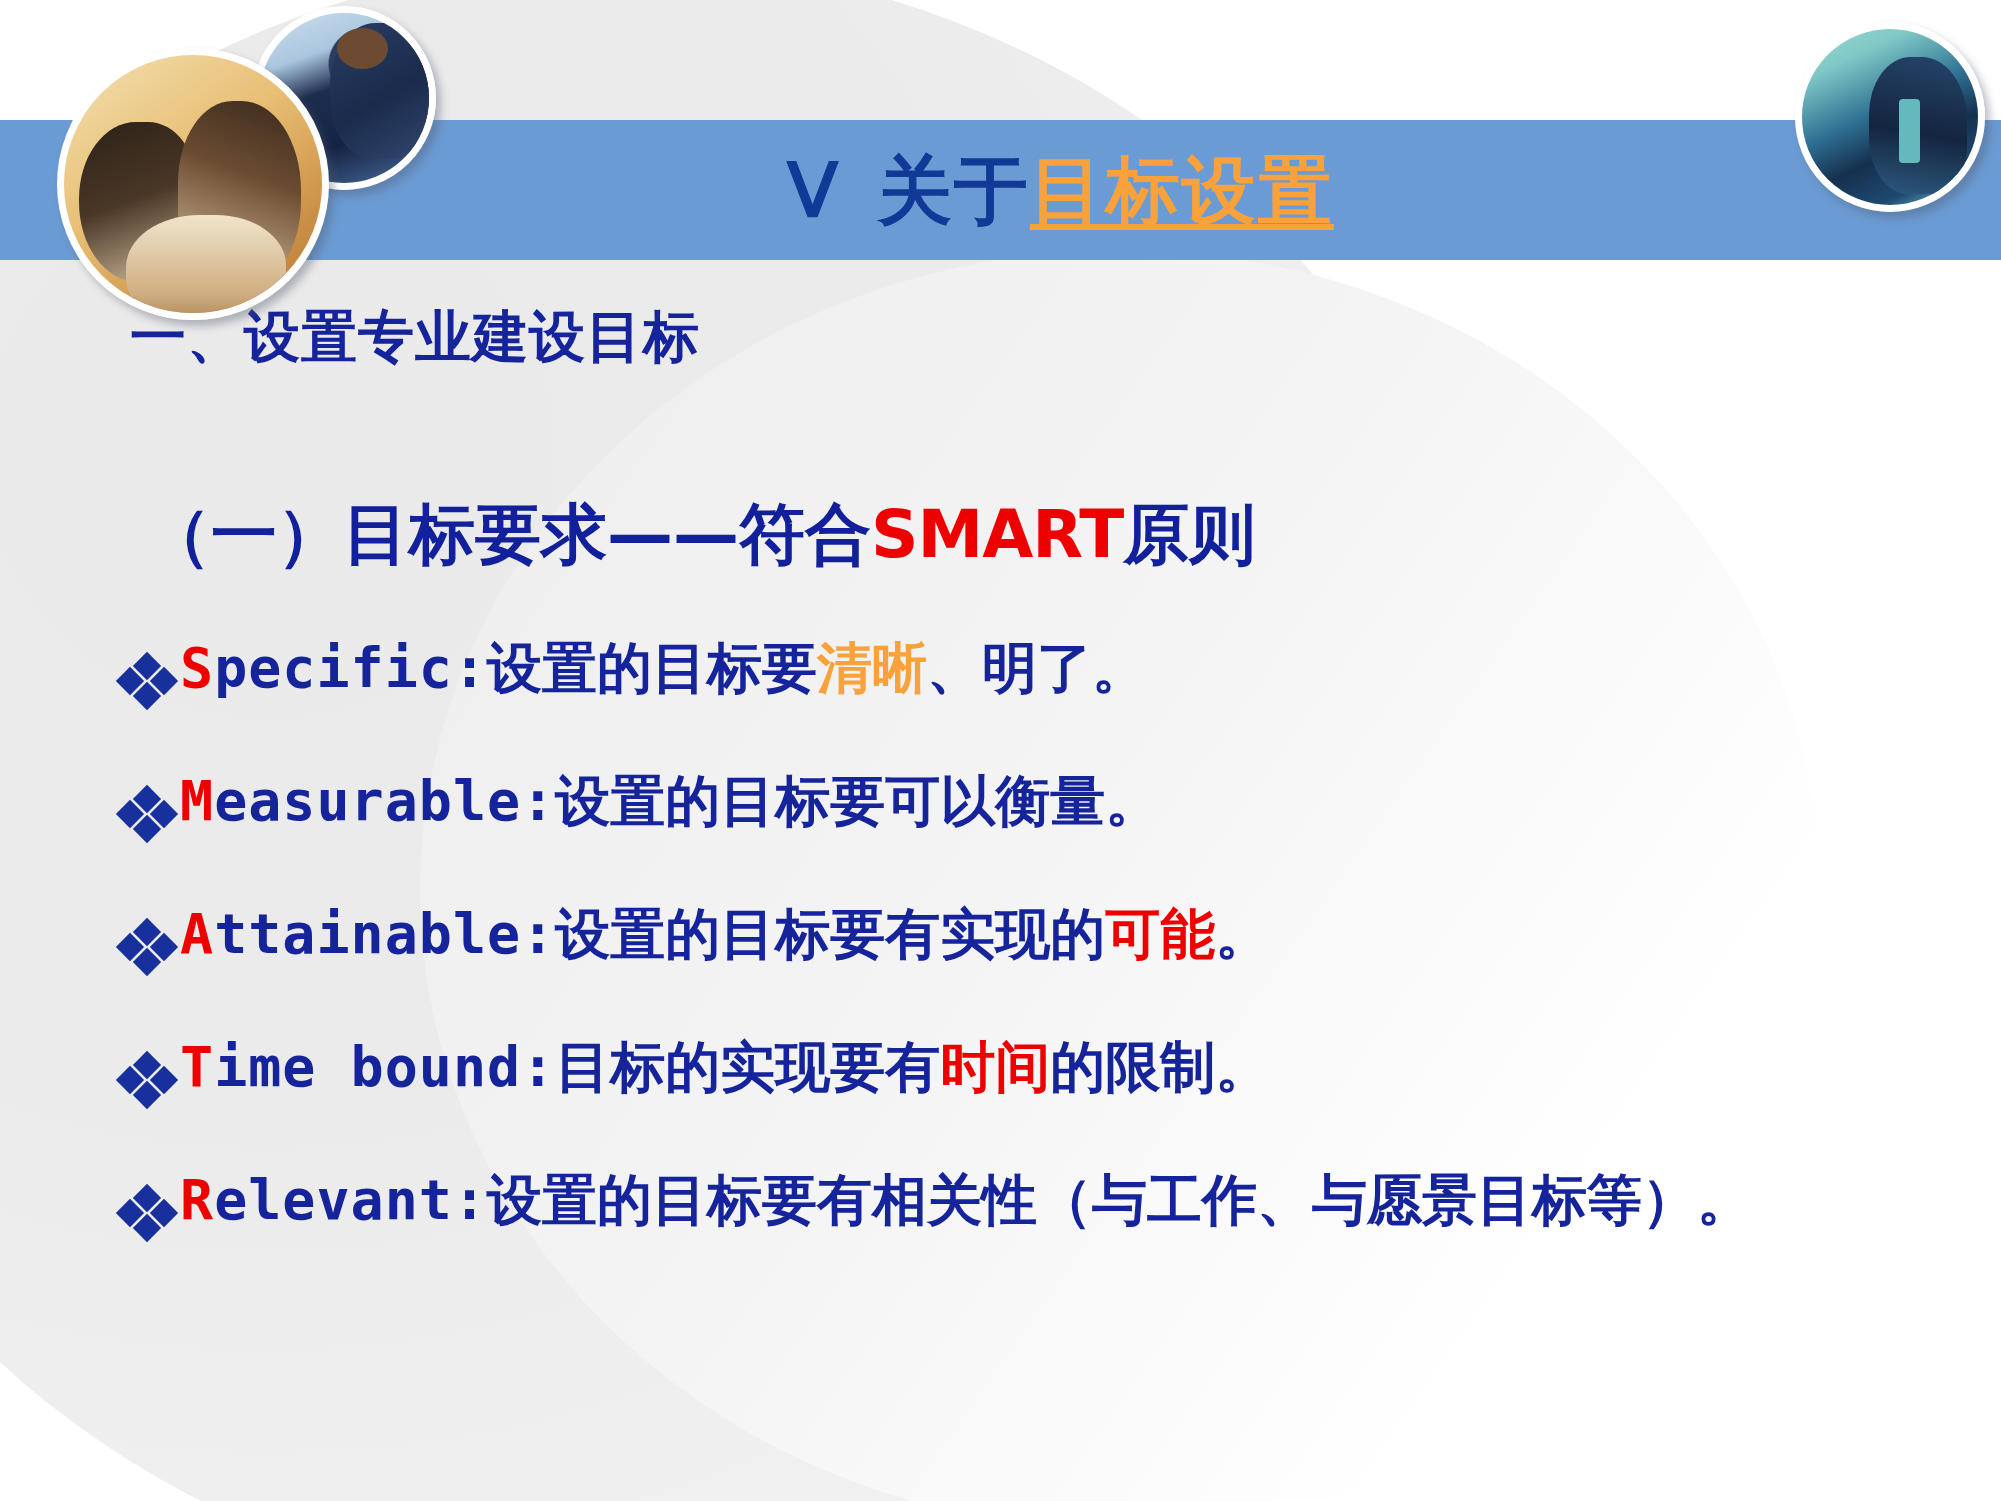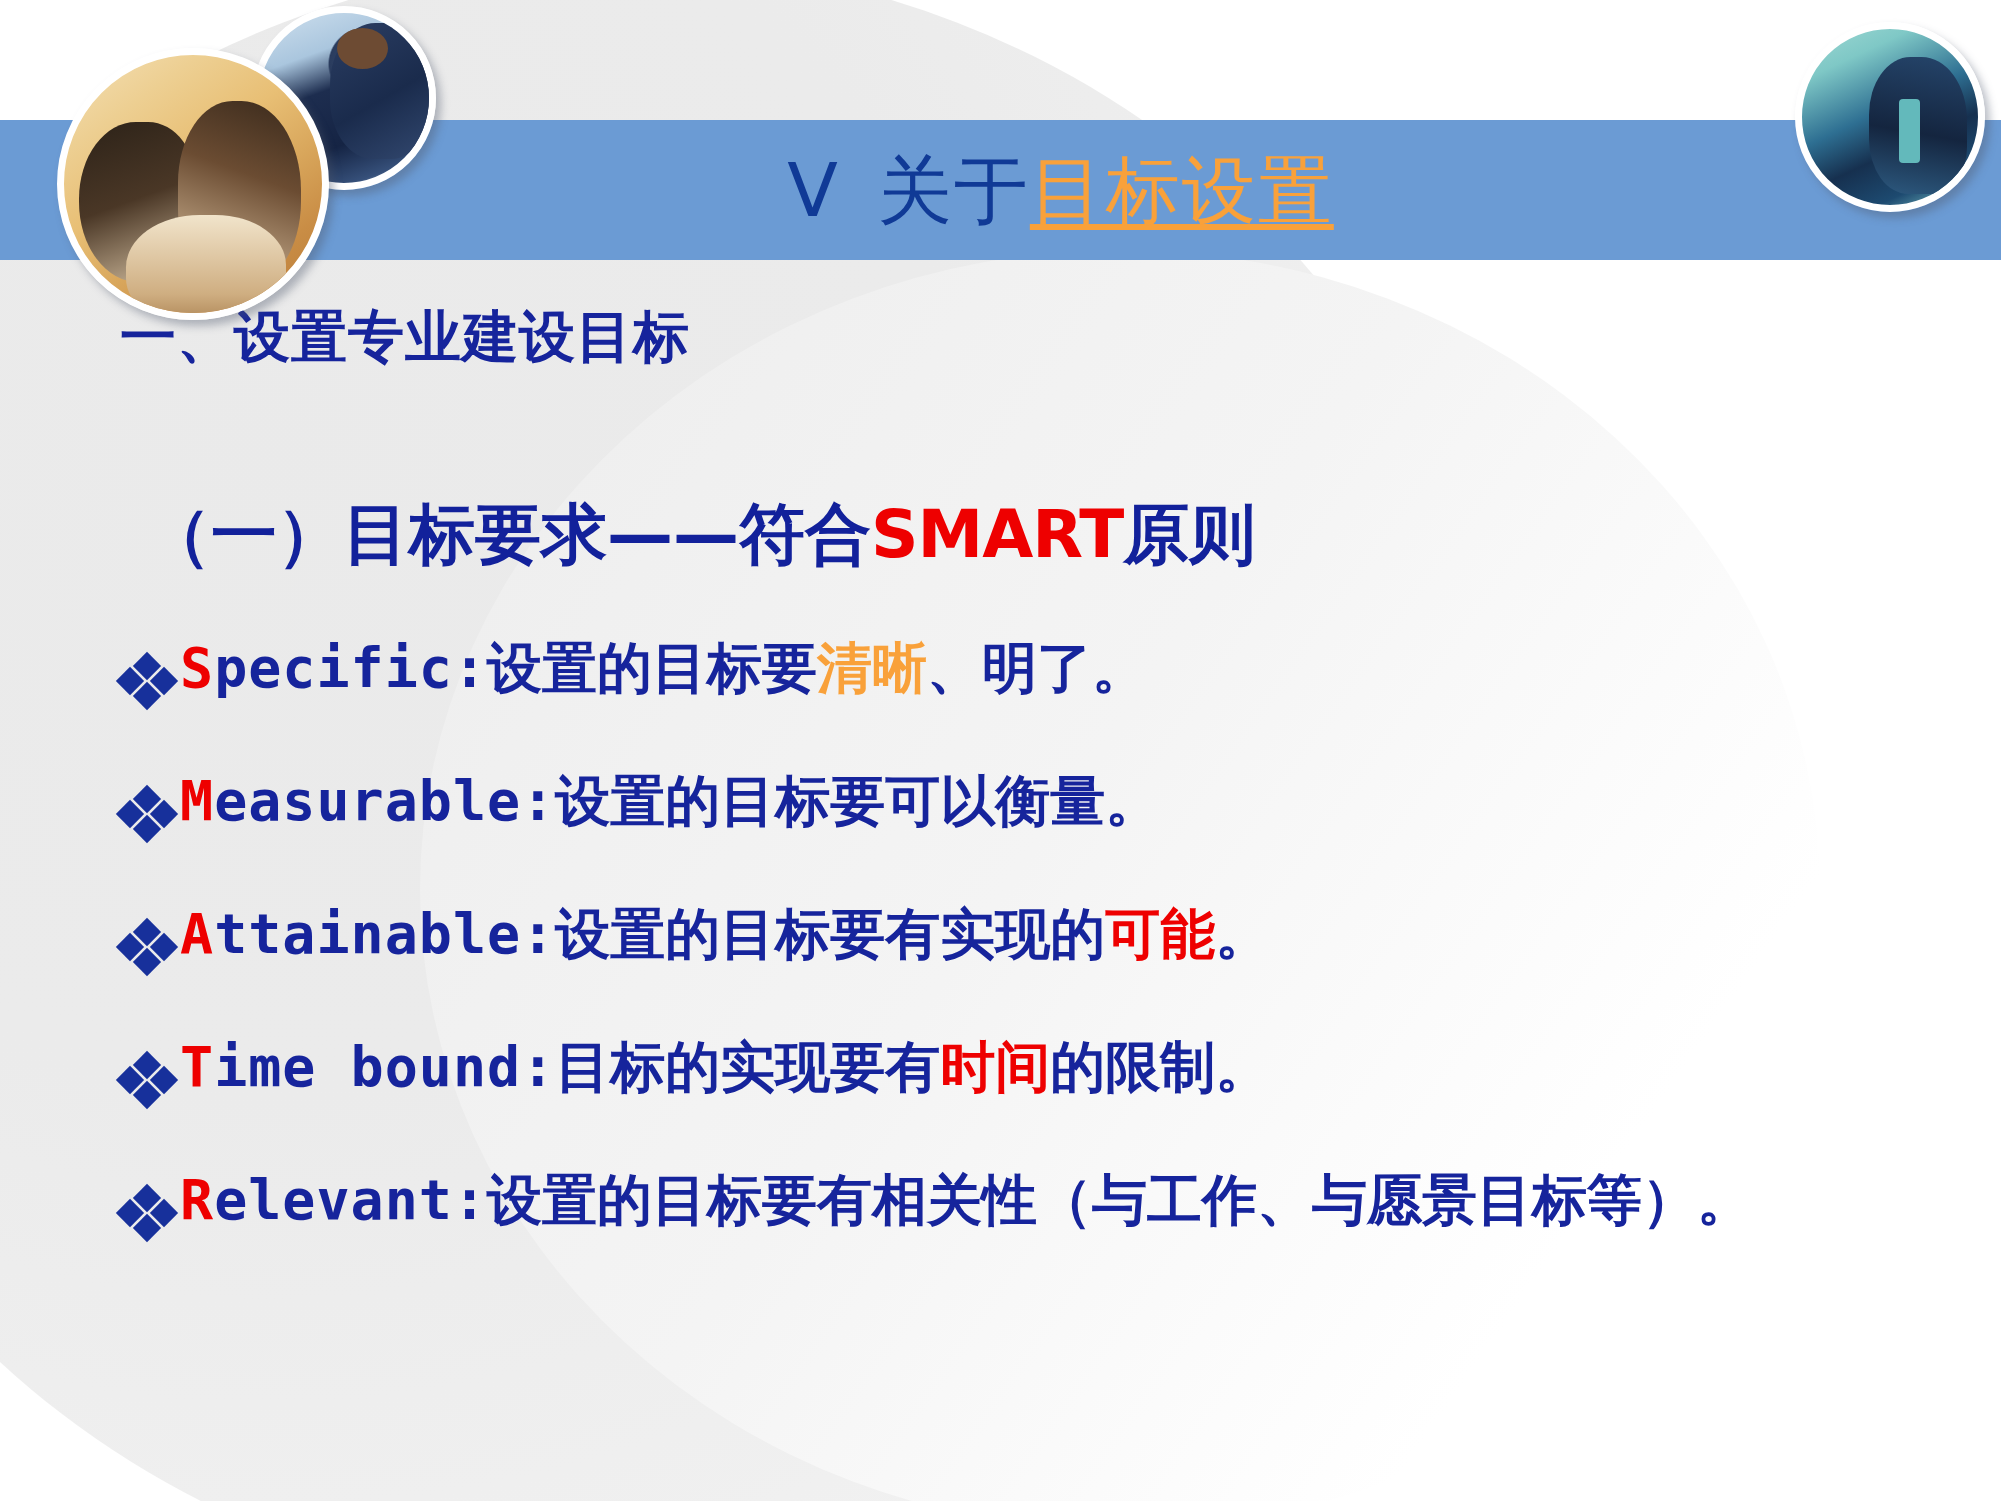--- a/index.html
+++ b/index.html
@@ -55,21 +55,21 @@
     top: 0;
     width: 100%;
     height: 100%;
     display: flex;
     align-items: center;
     justify-content: center;
   }
   .title-text {
     font-family: "DejaVu Serif", "Liberation Serif", serif;
     font-size: 74px;
-    font-weight: normal;
+    font-weight: bold;
     color: #103a96;
     letter-spacing: 2px;
     white-space: nowrap;
     line-height: 1;
     margin-left: 120px;
   }
   .title-roman { font-family: "Liberation Serif", serif; }
   .title-gap { display: inline-block; width: 38px; }
   .title-accent {
     color: #f9a13a;
@@ -169,21 +169,21 @@
 
   
   .content {
     position: absolute;
     left: 0; top: 0;
     width: 2001px; height: 1501px;
     z-index: 4;
   }
   .section-heading {
     position: absolute;
-    left: 120px;
+    left: 130px;
     top: 300px;
     font-family: "DejaVu Sans", "Liberation Sans", sans-serif;
     font-size: 56px;
     font-weight: bold;
     color: #16249c;
     white-space: nowrap;
     letter-spacing: 1px;
   }
   .sub-heading {
     position: absolute;

